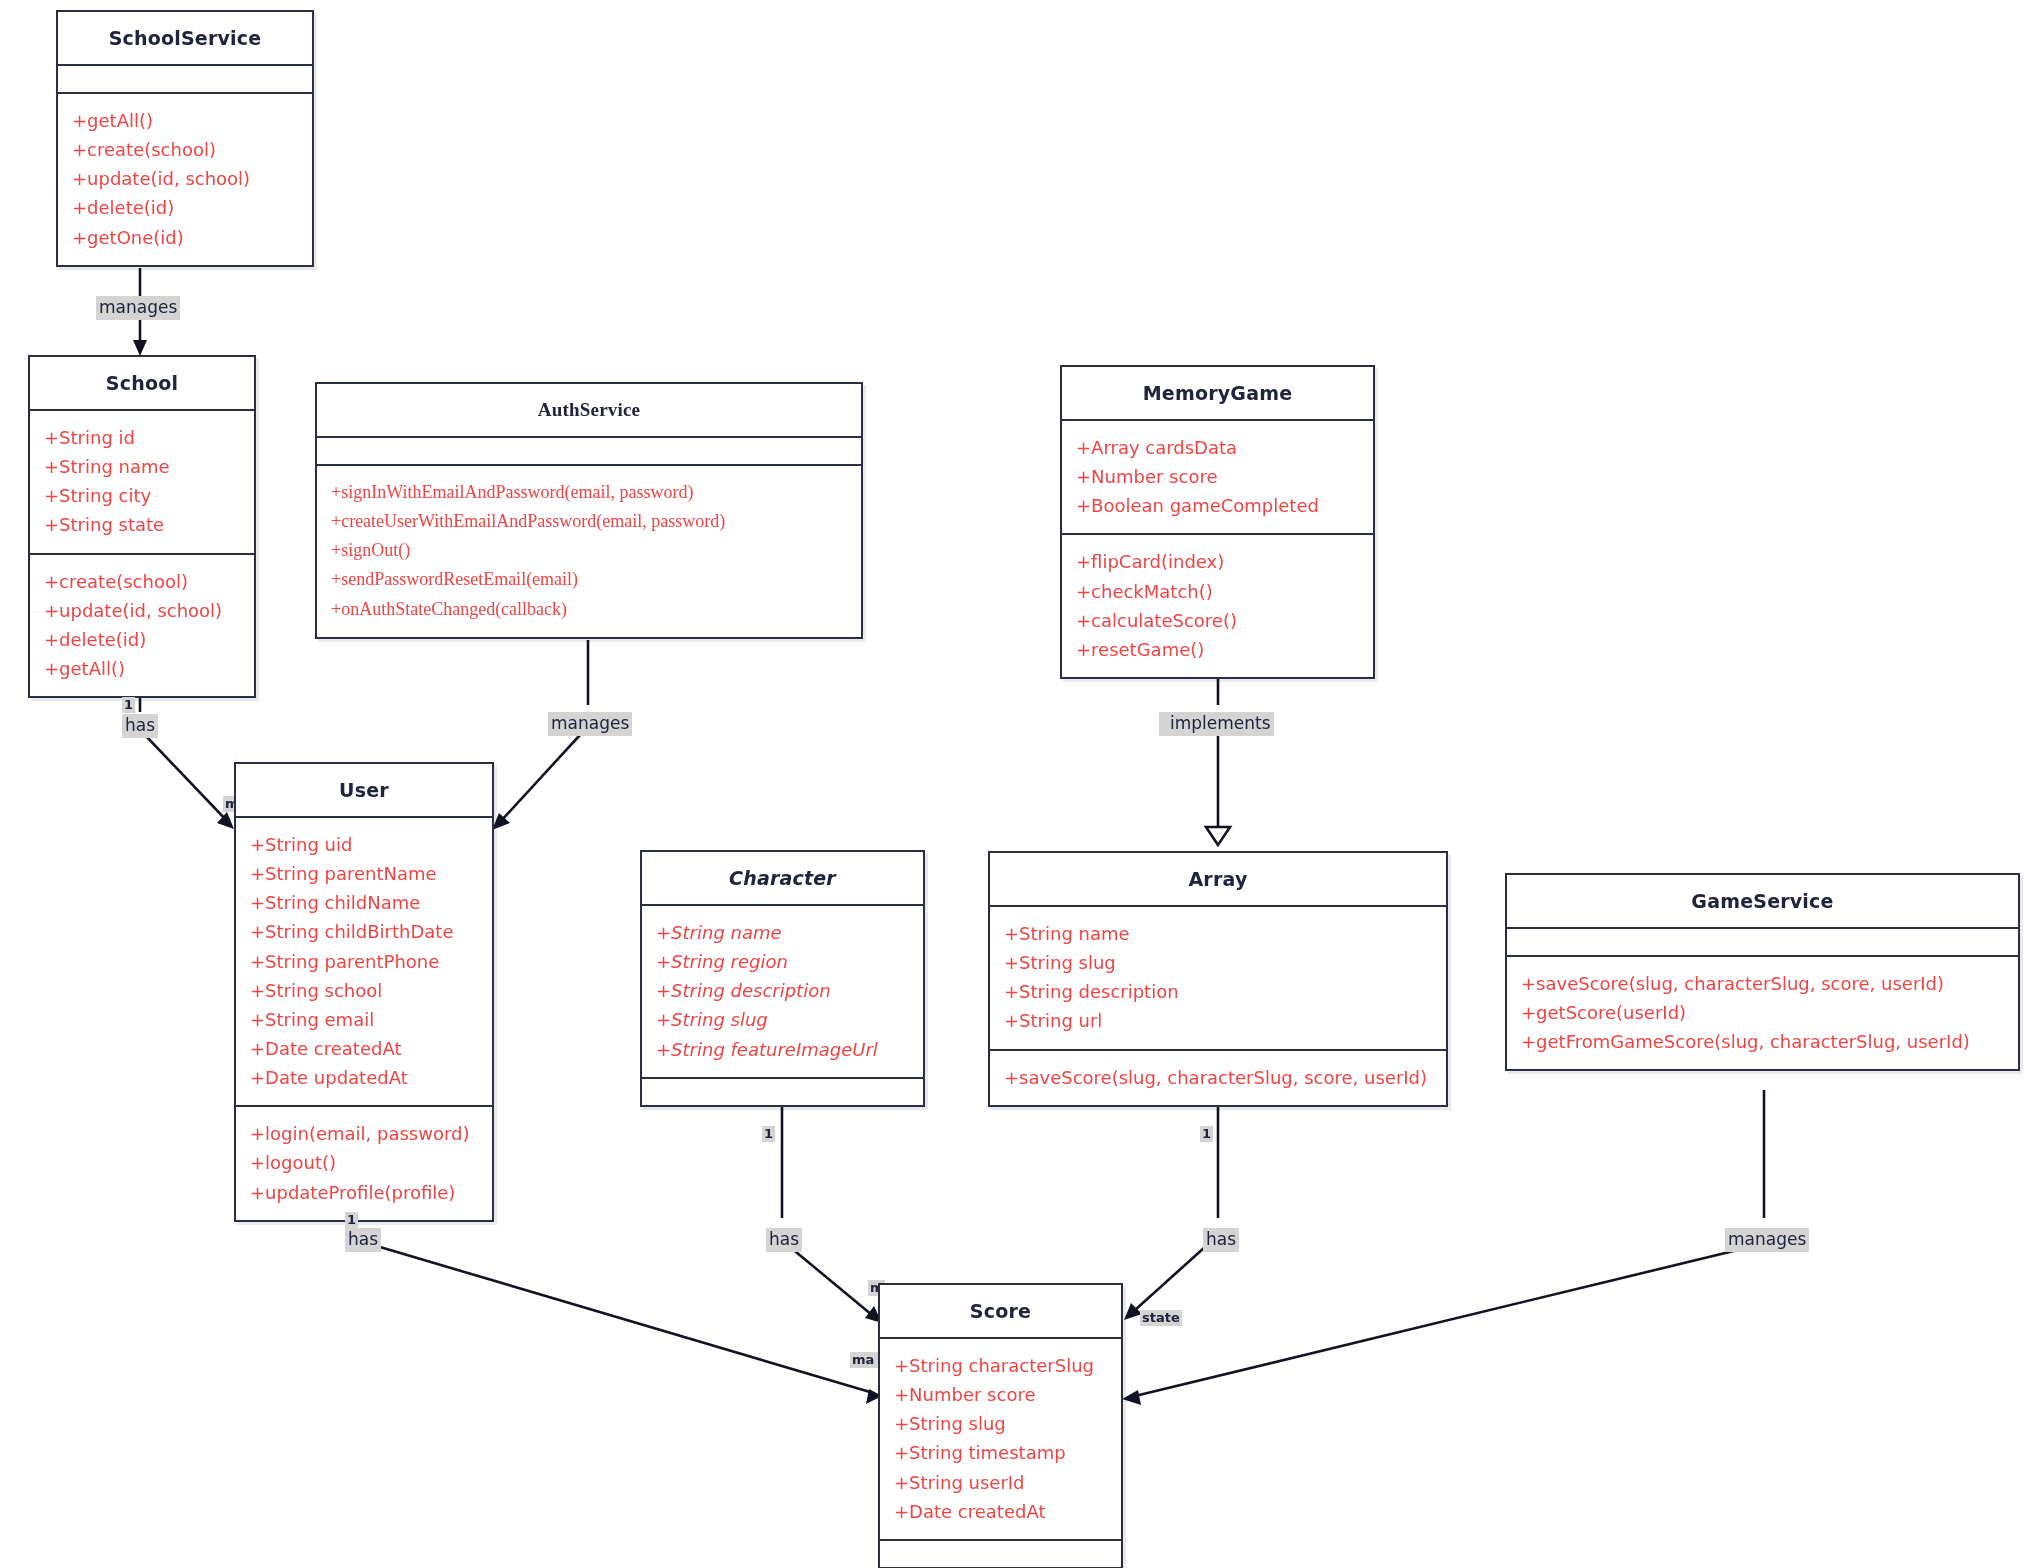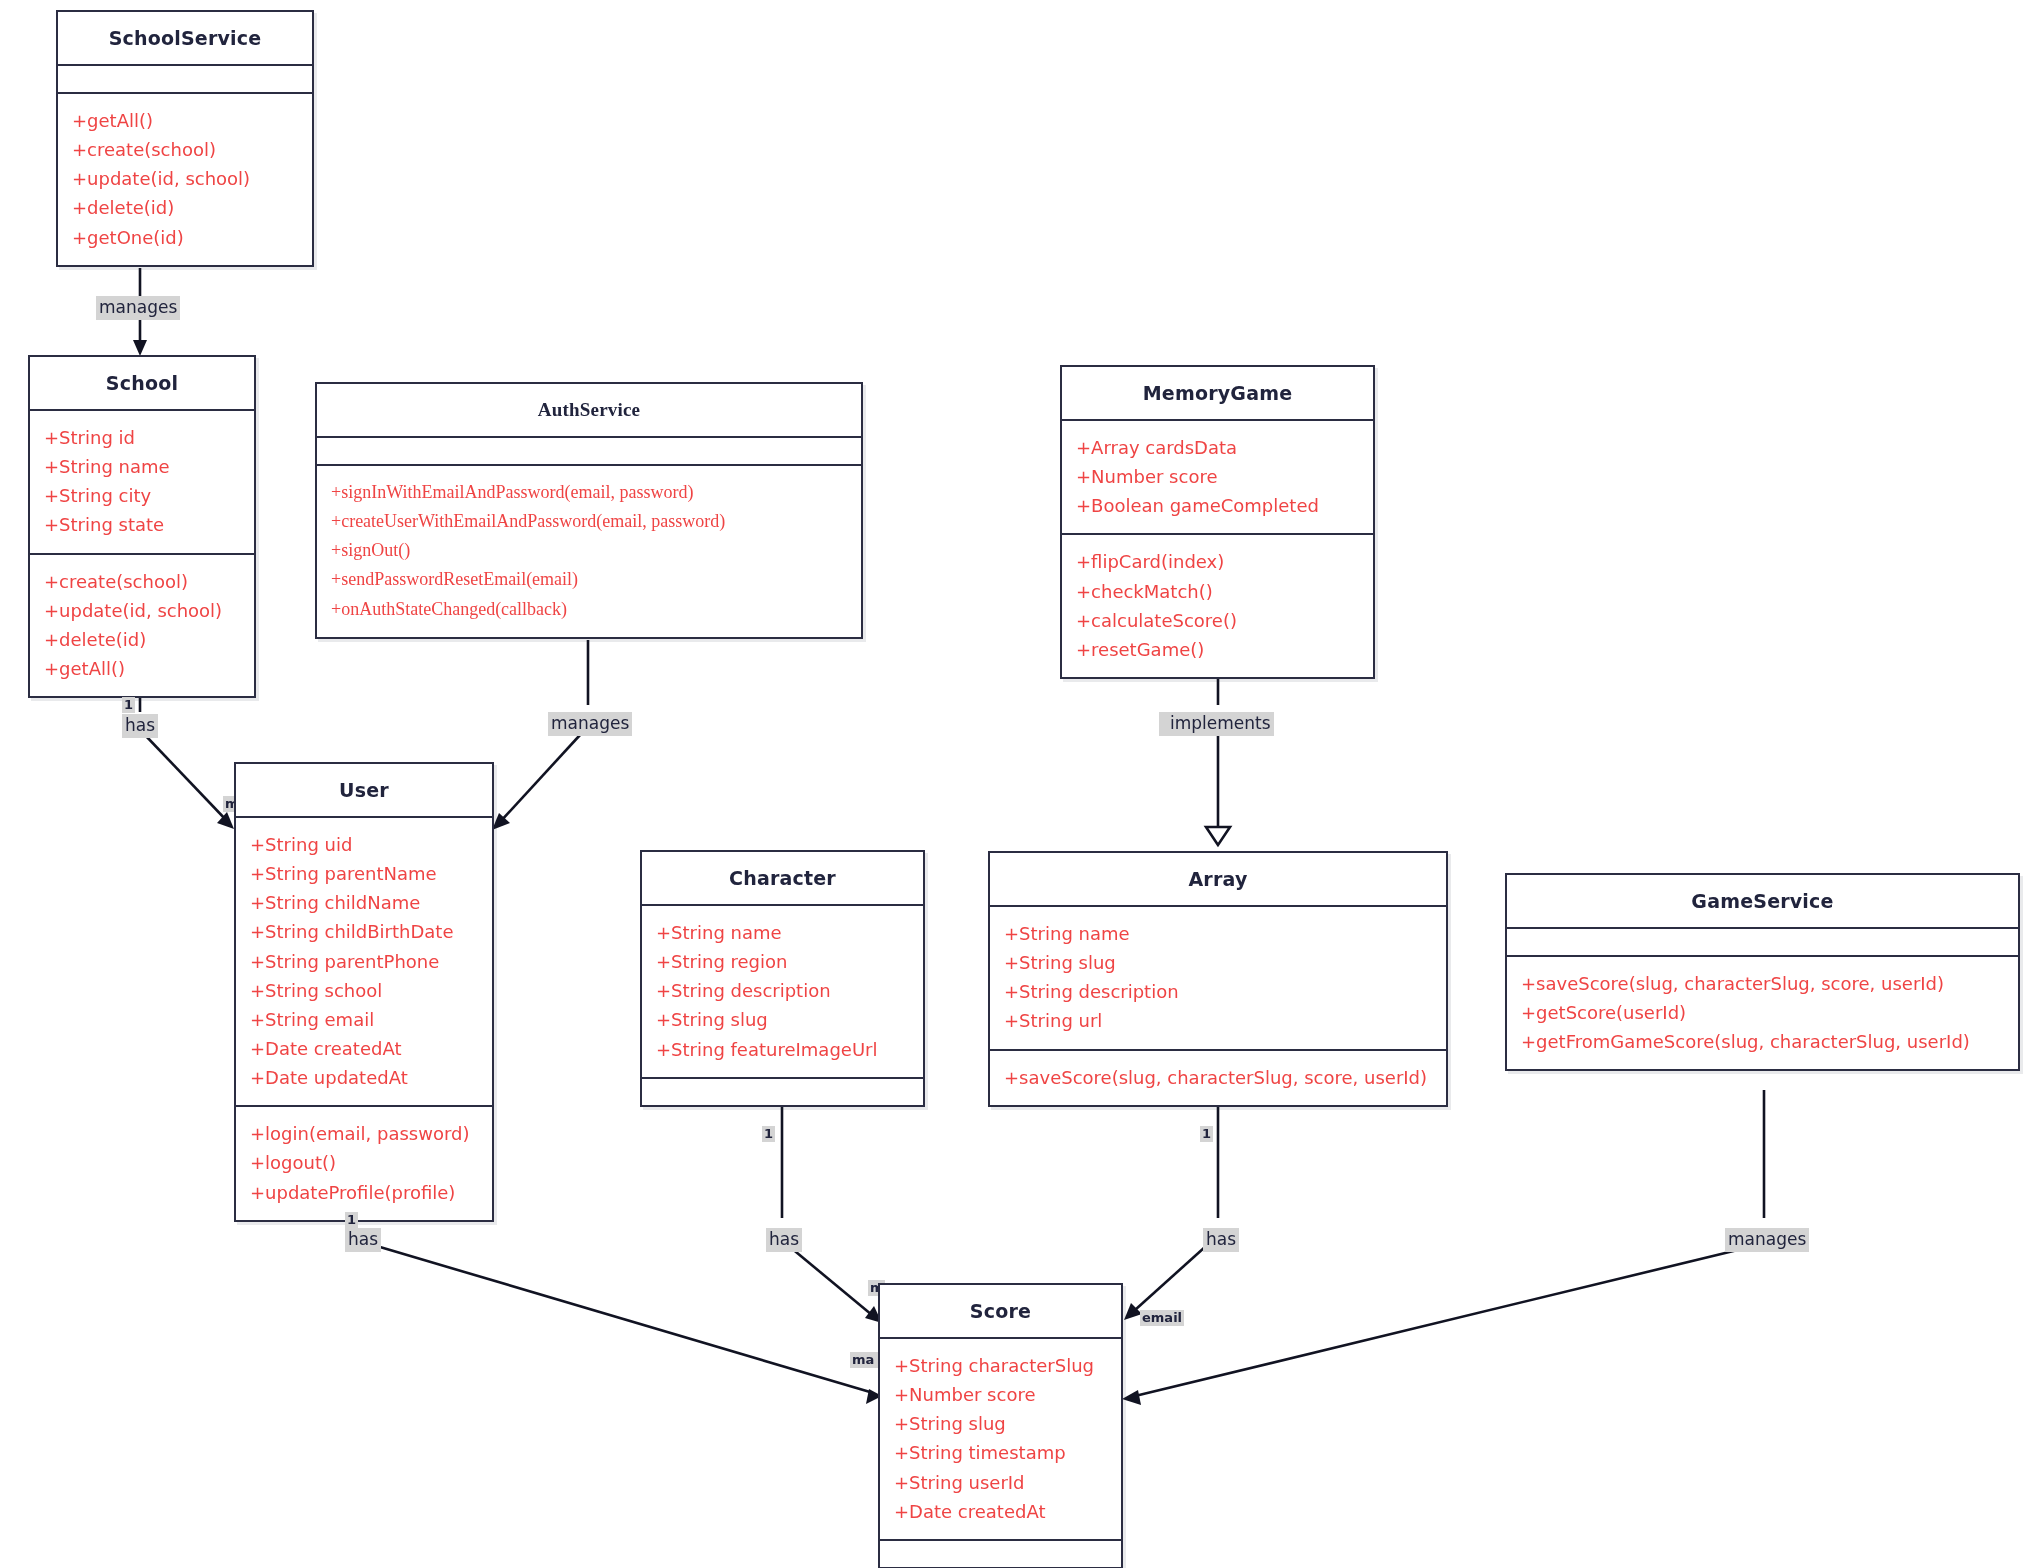--- a/index.html
+++ b/index.html
@@ -241,21 +241,21 @@
       <div class="uml-row">+Date updatedAt</div>
     </div>
     <div class="uml-sep"></div>
     <div class="uml-compartment">
       <div class="uml-row">+login(email, password)</div>
       <div class="uml-row">+logout()</div>
       <div class="uml-row">+updateProfile(profile)</div>
     </div>
   </div>
 
-  <div class="uml-class" style="left:640px; top:850px; width:285px;">
+  <div class="uml-class" style="left:640px; top:850px; width:285px;font-style:italic;">
     <div class="uml-title">Character</div>
     <div class="uml-sep"></div>
     <div class="uml-compartment">
       <div class="uml-row">+String name</div>
       <div class="uml-row">+String region</div>
       <div class="uml-row">+String description</div>
       <div class="uml-row">+String slug</div>
       <div class="uml-row">+String featureImageUrl</div>
     </div>
     <div class="uml-sep"></div>
@@ -317,17 +317,17 @@
   <div class="mult-label" style="left:345px; top:1212px;">1</div>
   <div class="edge-label" style="left:345px; top:1228px;">has</div>
   <div class="mult-label clipped" style="left:850px; top:1352px; width:24px;">ma</div>
 
   <div class="mult-label" style="left:762px; top:1126px;">1</div>
   <div class="edge-label" style="left:766px; top:1228px;">has</div>
   <div class="mult-label clipped" style="left:868px; top:1280px; width:13px;">m</div>
 
   <div class="mult-label" style="left:1200px; top:1126px;">1</div>
   <div class="edge-label" style="left:1203px; top:1228px;">has</div>
-  <div class="mult-label" style="left:1140px; top:1310px;">email</div>
+  <div class="mult-label" style="left:1140px; top:1310px;">state</div>
 
   <div class="edge-label" style="left:1725px; top:1228px;">manages</div>
 
 </div>
 
 </body></html>

